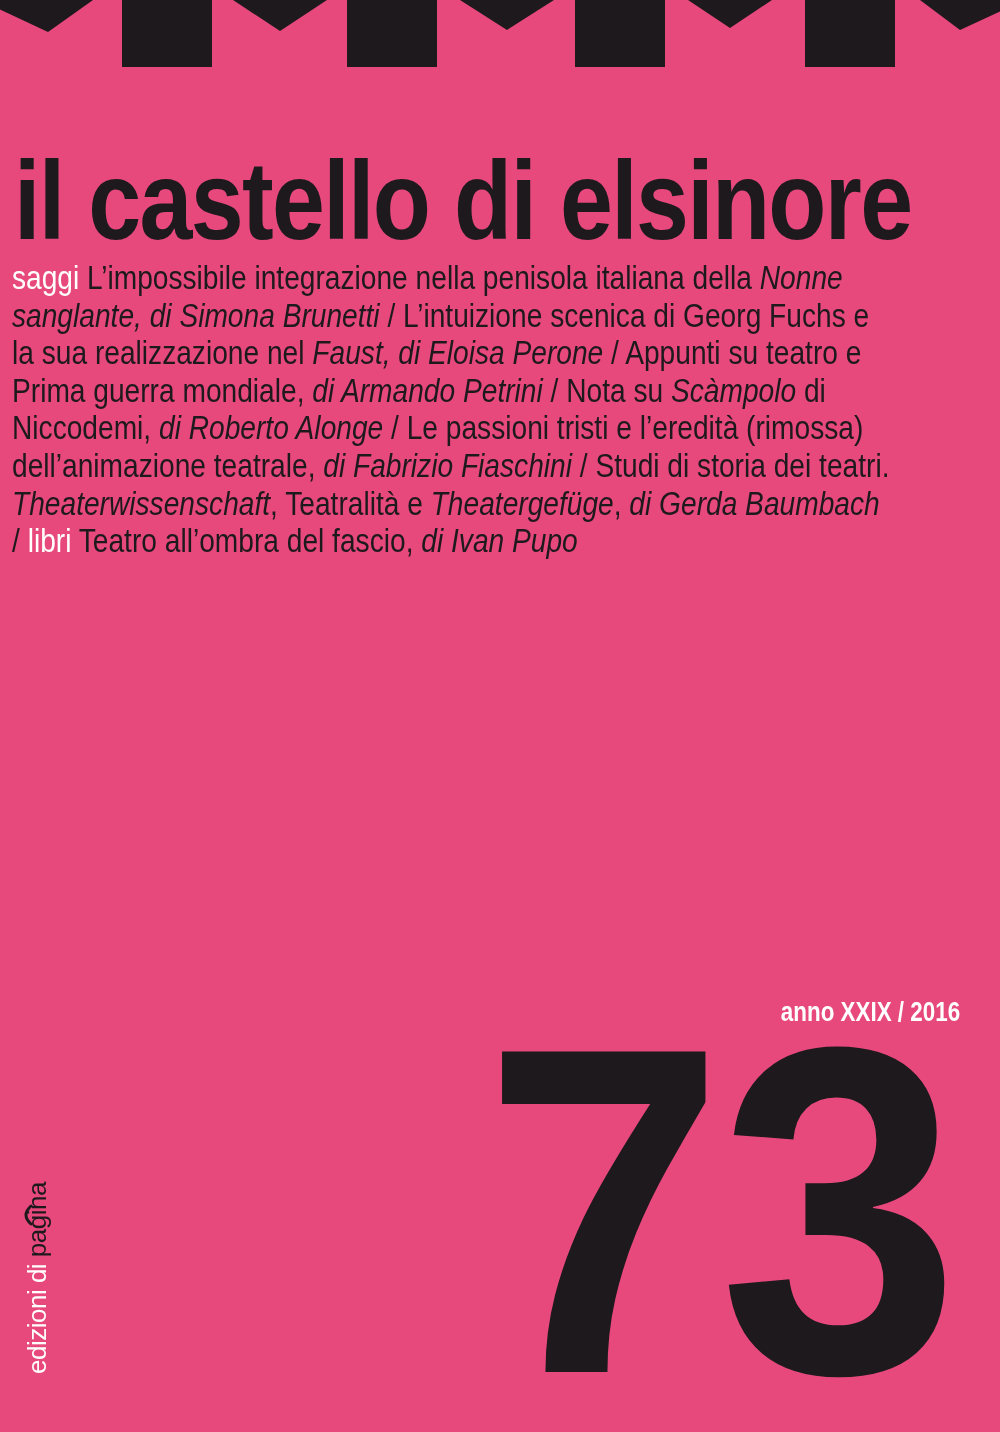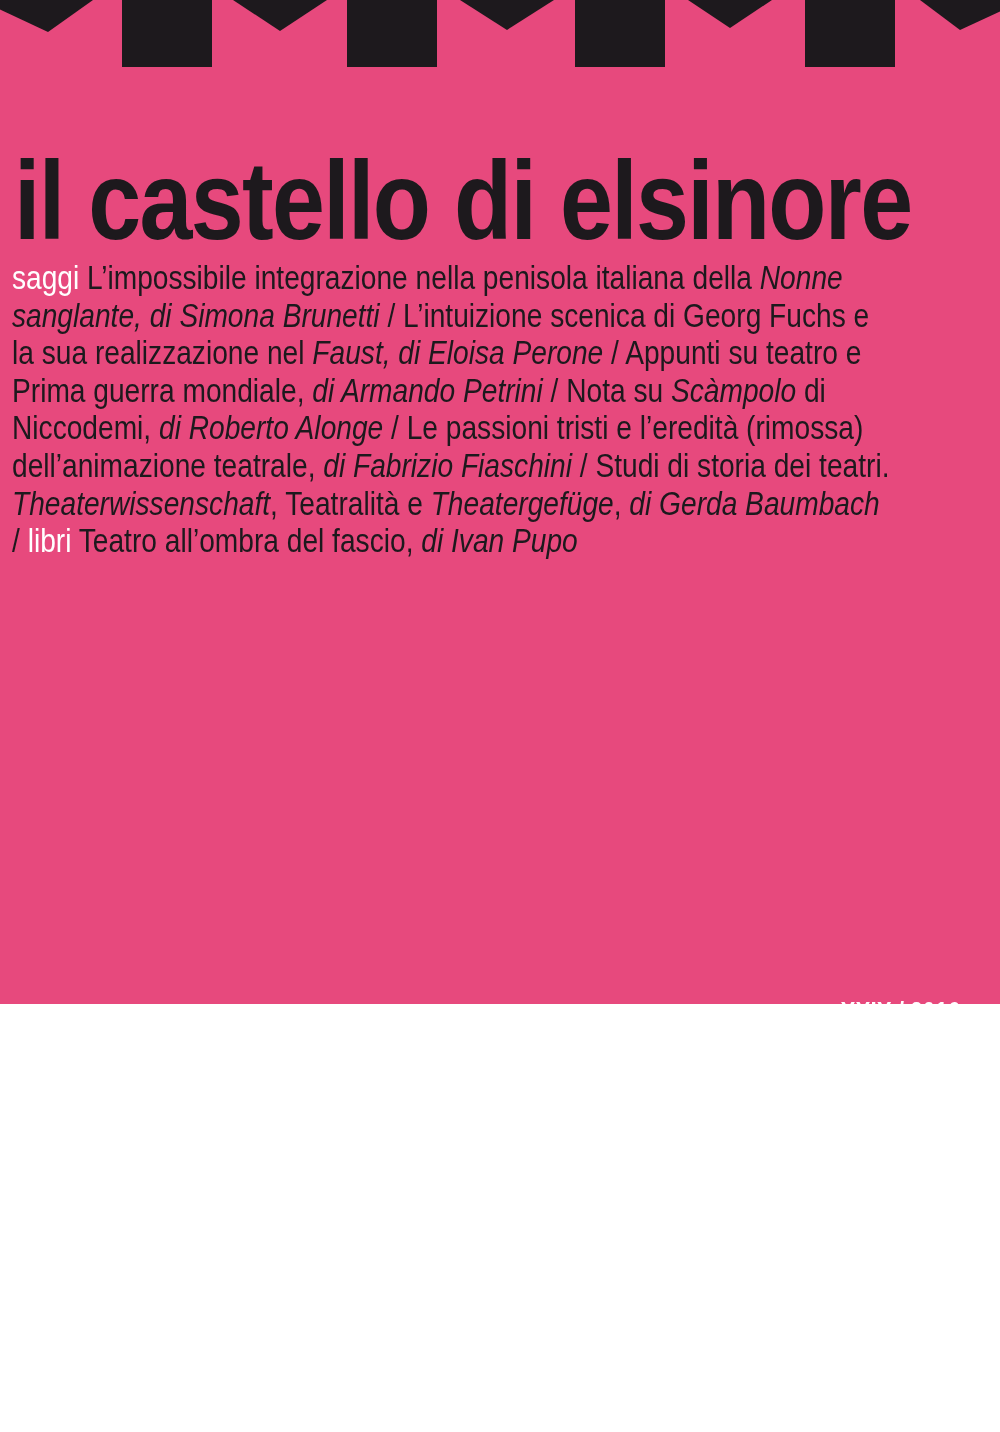--- a/index.html
+++ b/index.html
@@ -1,18 +1,18 @@
 <!DOCTYPE html>
 <html><head>
 <meta charset="utf-8">
 <style>
   html,body{margin:0;padding:0;}
   body{width:1000px;height:1432px;overflow:hidden;
        font-family:"Liberation Sans",sans-serif;}
-  .page{position:relative;width:1000px;height:1004px;background:#e7497d;overflow:hidden;}
+  .page{position:relative;width:1000px;height:1432px;background:#e7497d;overflow:hidden;}
 
   .top-pattern{position:absolute;left:0;top:0;width:1000px;height:70px;display:block;}
 
   .masthead{position:absolute;left:14px;top:145px;font-size:112px;font-weight:700;
             line-height:1;color:#1d191d;white-space:nowrap;}
   .masthead .squeeze{display:inline-block;transform:scaleX(0.85);transform-origin:0 0;
                      letter-spacing:-2px;}
 
   .toc{position:absolute;left:12px;top:259px;width:1180px;font-size:33.5px;
        line-height:37.6px;color:#1d191d;transform:scaleX(0.84);transform-origin:0 0;}

